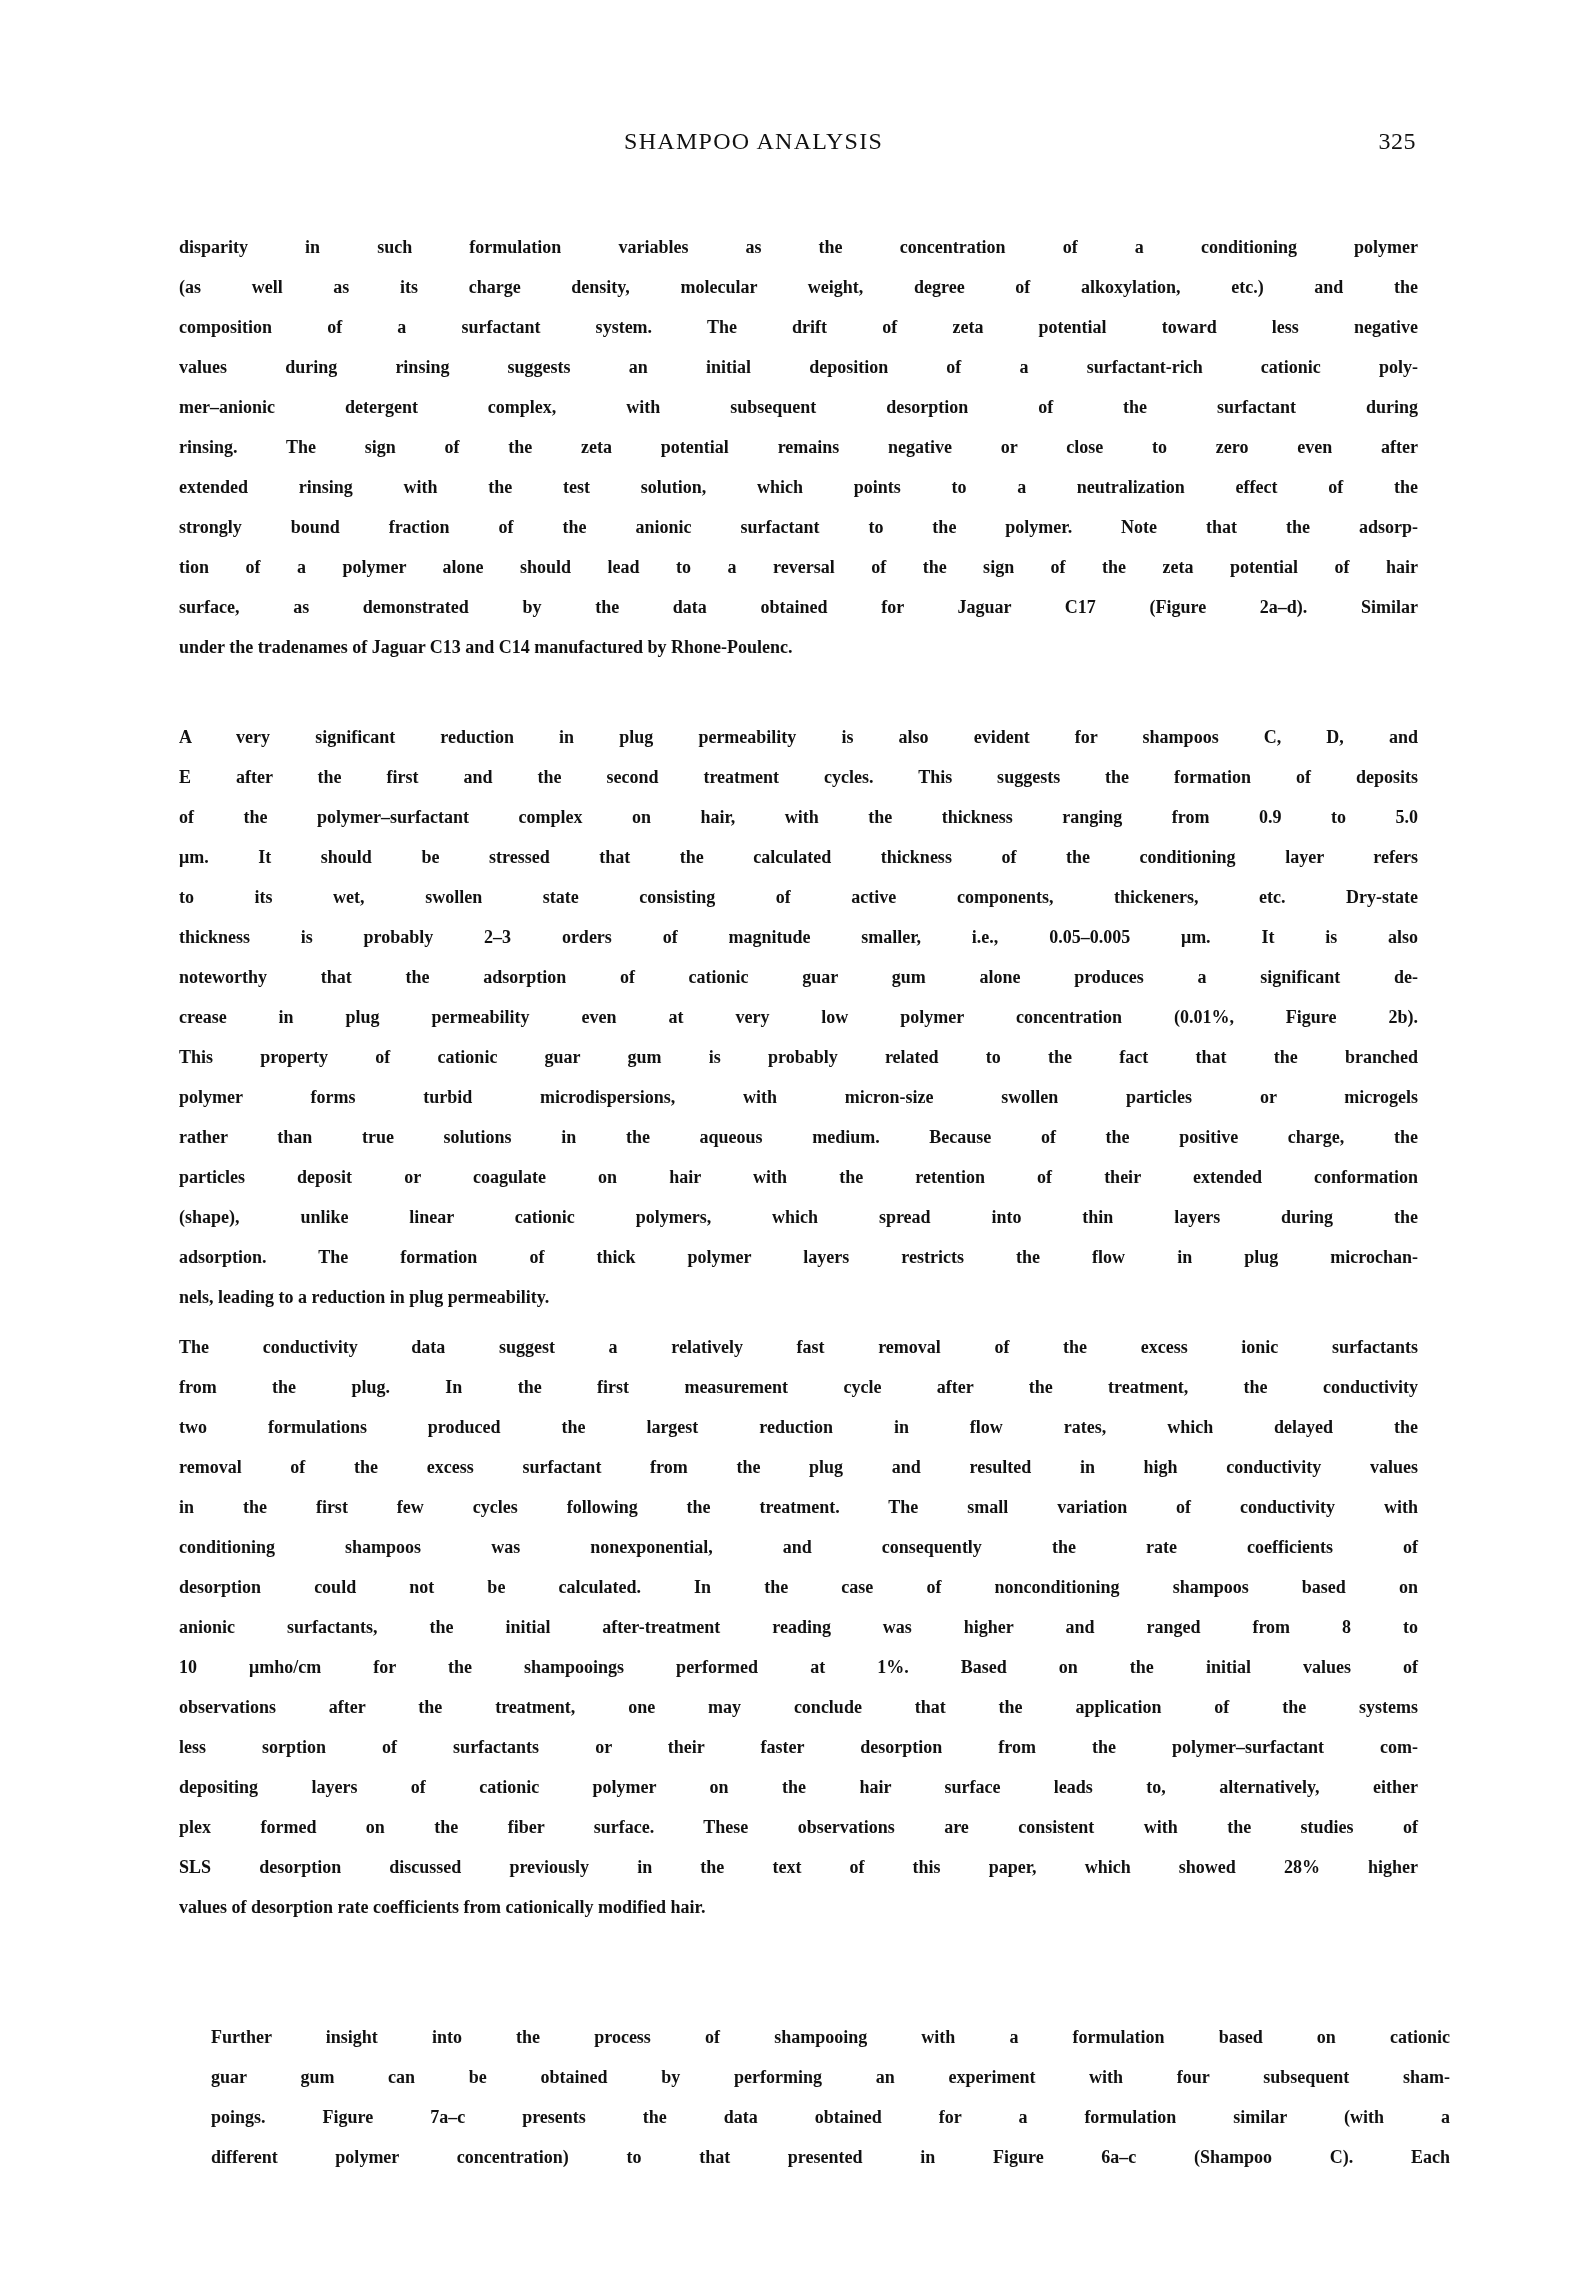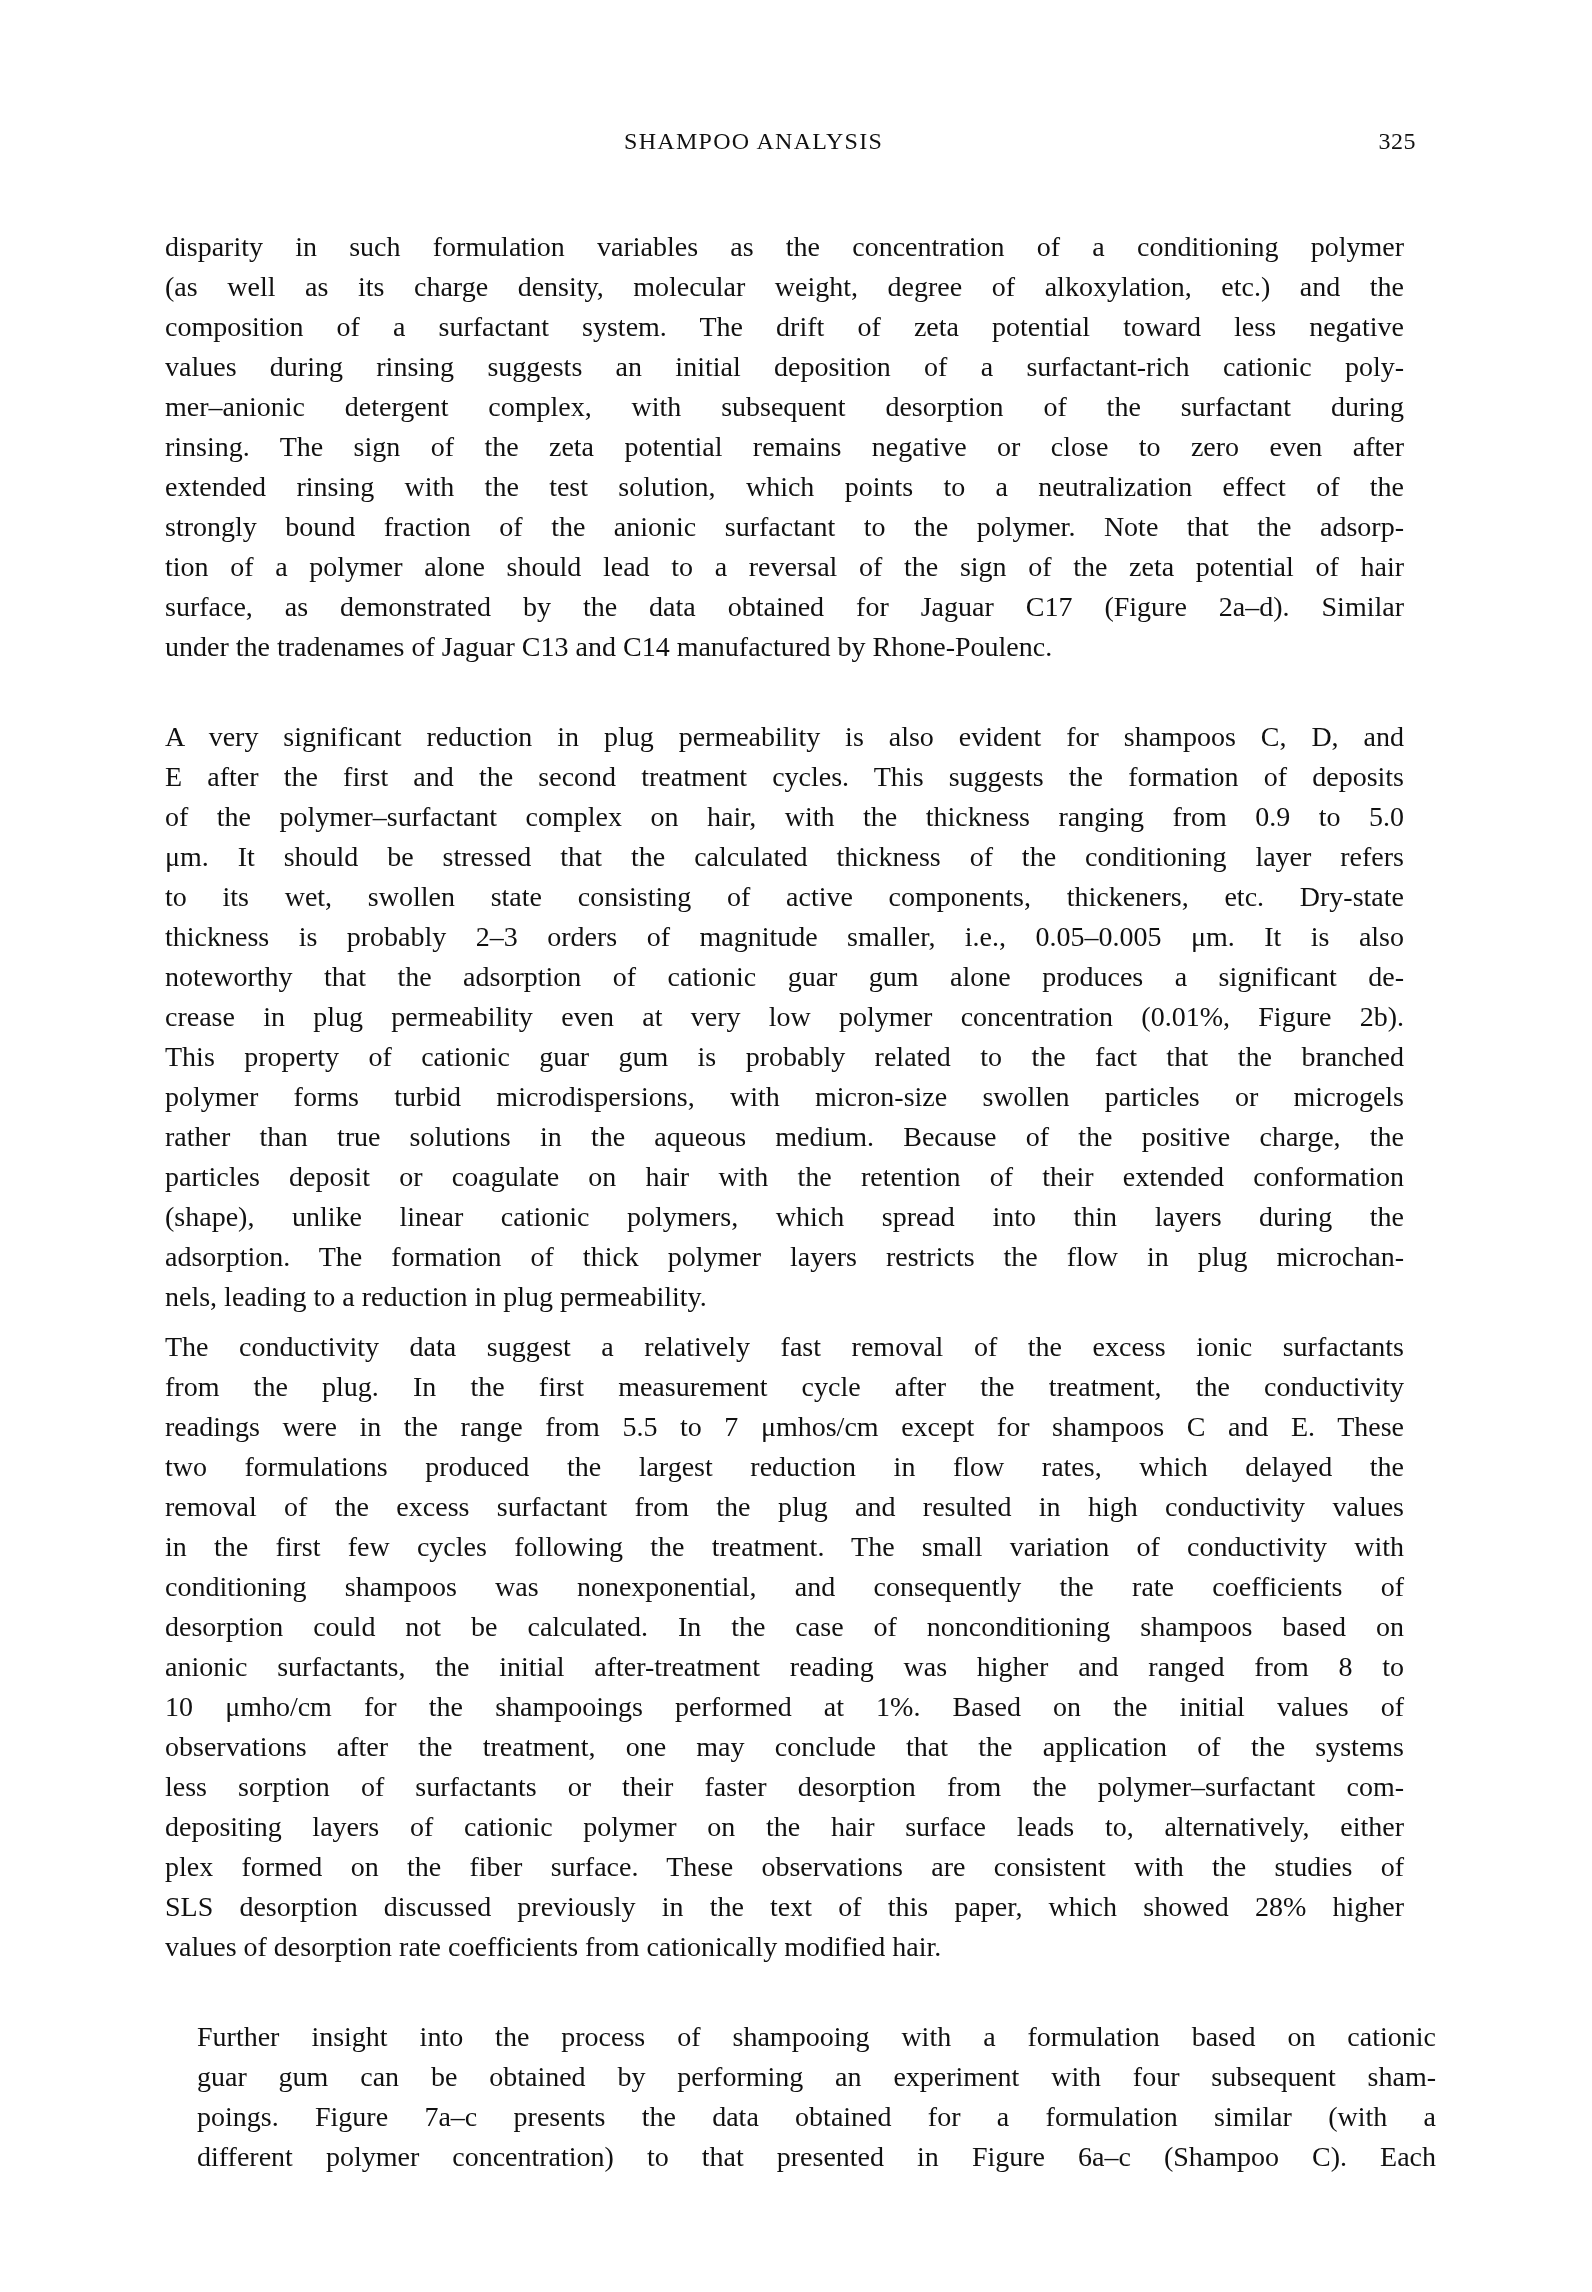--- a/index.html
+++ b/index.html
@@ -2,21 +2,21 @@
 <html><head>
 <meta charset="utf-8">
 <style>
   html, body { margin: 0; padding: 0; background: #ffffff; }
   body { width: 1593px; height: 2292px; position: relative; overflow: hidden;
          font-family: "Liberation Serif", "DejaVu Serif", serif; color: #111111; }
   .running-head { position: absolute; top: 121px; left: 179px; width: 1239px; height: 40px;
                   font-size: 24px; line-height: 40px; }
   .running-title { position: absolute; left: 445px; top: 0; letter-spacing: 1.3px; white-space: nowrap; }
   .page-number { position: absolute; right: 1.9px; top: 0; letter-spacing: 0.5px; }
-  .para { position: absolute; left: 165px; width: 1239px; font-size: 28px; line-height: 40px; }
+  .para { position: absolute; left: 179px; width: 1239px; font-size: 18px; line-height: 40px; font-weight: bold; }
   .line { display: block; height: 40px; white-space: nowrap; overflow: visible;
           text-align: justify; text-align-last: justify; }
   .line.last { text-align: center; text-align-last: left; }
   #p1 { top: 227px; }
   #p2 { top: 717px; }
   #p3 { top: 1327px; }
   #p4 { top: 2017px; margin-left: 32px; }
 </style>
 </head>
 <body>
@@ -54,21 +54,20 @@
   <span class="line">rather than true solutions in the aqueous medium. Because of the positive charge, the</span>
   <span class="line">particles deposit or coagulate on hair with the retention of their extended conformation</span>
   <span class="line">(shape), unlike linear cationic polymers, which spread into thin layers during the</span>
   <span class="line">adsorption. The formation of thick polymer layers restricts the flow in plug microchan-</span>
   <span class="line last">nels, leading to a reduction in plug permeability.</span>
 </div>
 
 <div class="para" id="p3">
   <span class="line">The conductivity data suggest a relatively fast removal of the excess ionic surfactants</span>
   <span class="line">from the plug. In the first measurement cycle after the treatment, the conductivity</span>
-  <span class="line">readings were in the range from 5.5 to 7 μmhos/cm except for shampoos C and E. These</span>
   <span class="line">two formulations produced the largest reduction in flow rates, which delayed the</span>
   <span class="line">removal of the excess surfactant from the plug and resulted in high conductivity values</span>
   <span class="line">in the first few cycles following the treatment. The small variation of conductivity with</span>
   <span class="line">conditioning shampoos was nonexponential, and consequently the rate coefficients of</span>
   <span class="line">desorption could not be calculated. In the case of nonconditioning shampoos based on</span>
   <span class="line">anionic surfactants, the initial after-treatment reading was higher and ranged from 8 to</span>
   <span class="line">10 μmho/cm for the shampooings performed at 1%. Based on the initial values of</span>
   <span class="line">observations after the treatment, one may conclude that the application of the systems</span>
   <span class="line">less sorption of surfactants or their faster desorption from the polymer–surfactant com-</span>
   <span class="line">depositing layers of cationic polymer on the hair surface leads to, alternatively, either</span>

